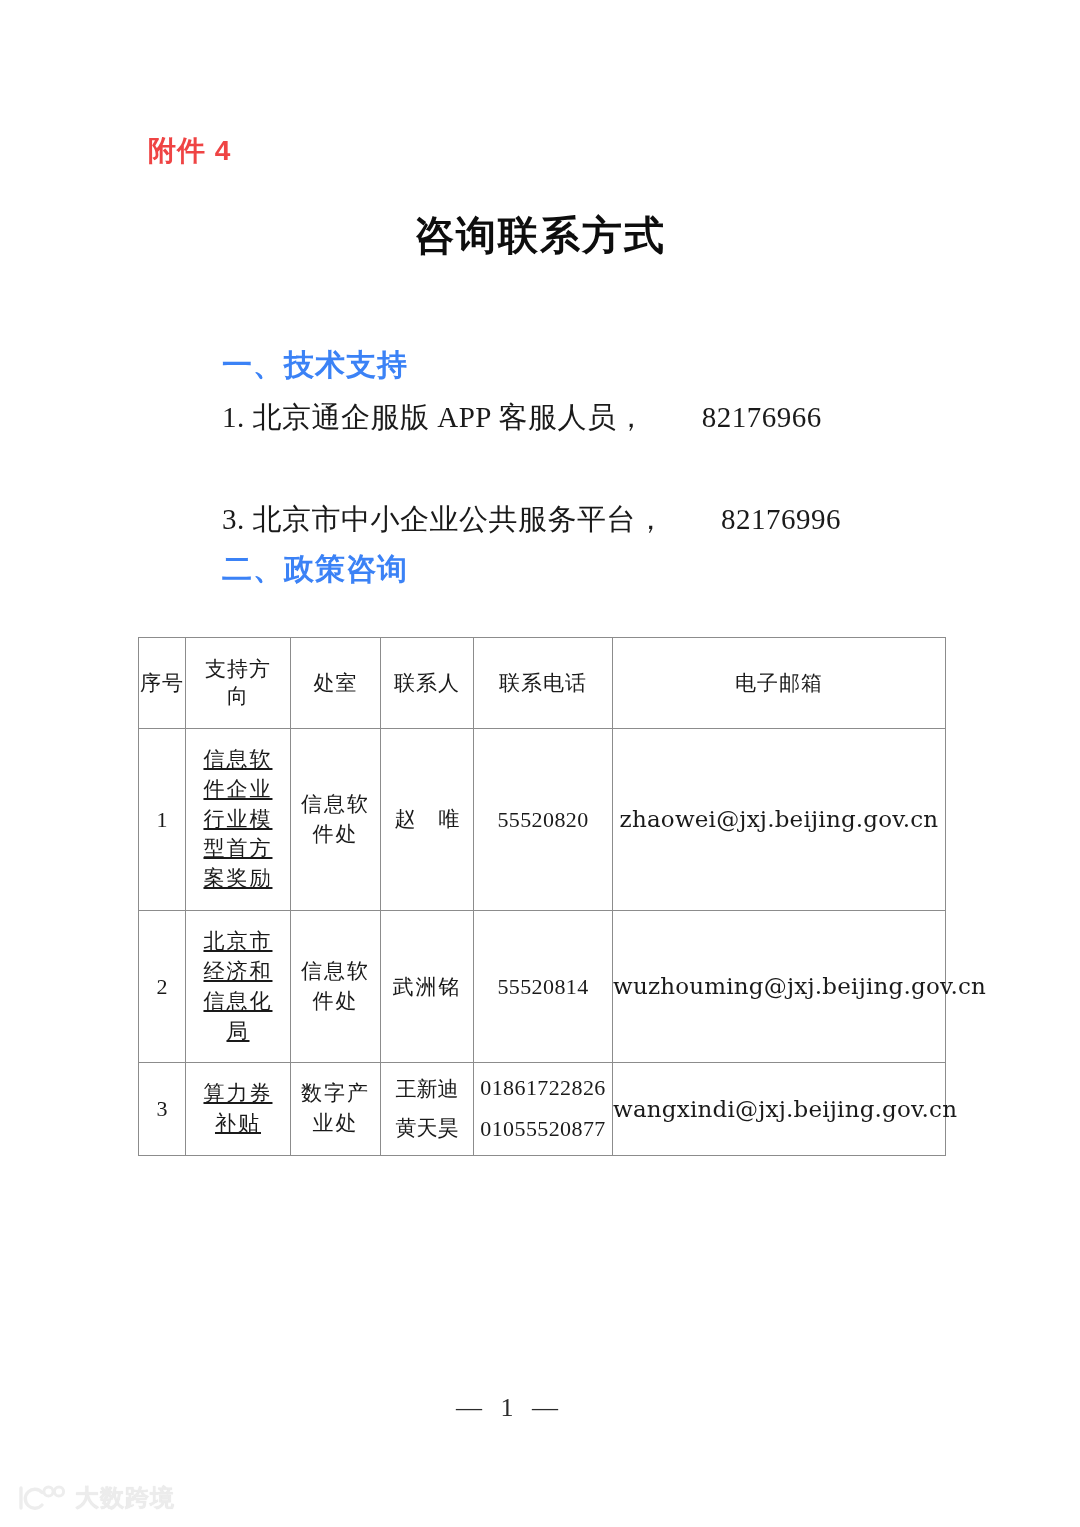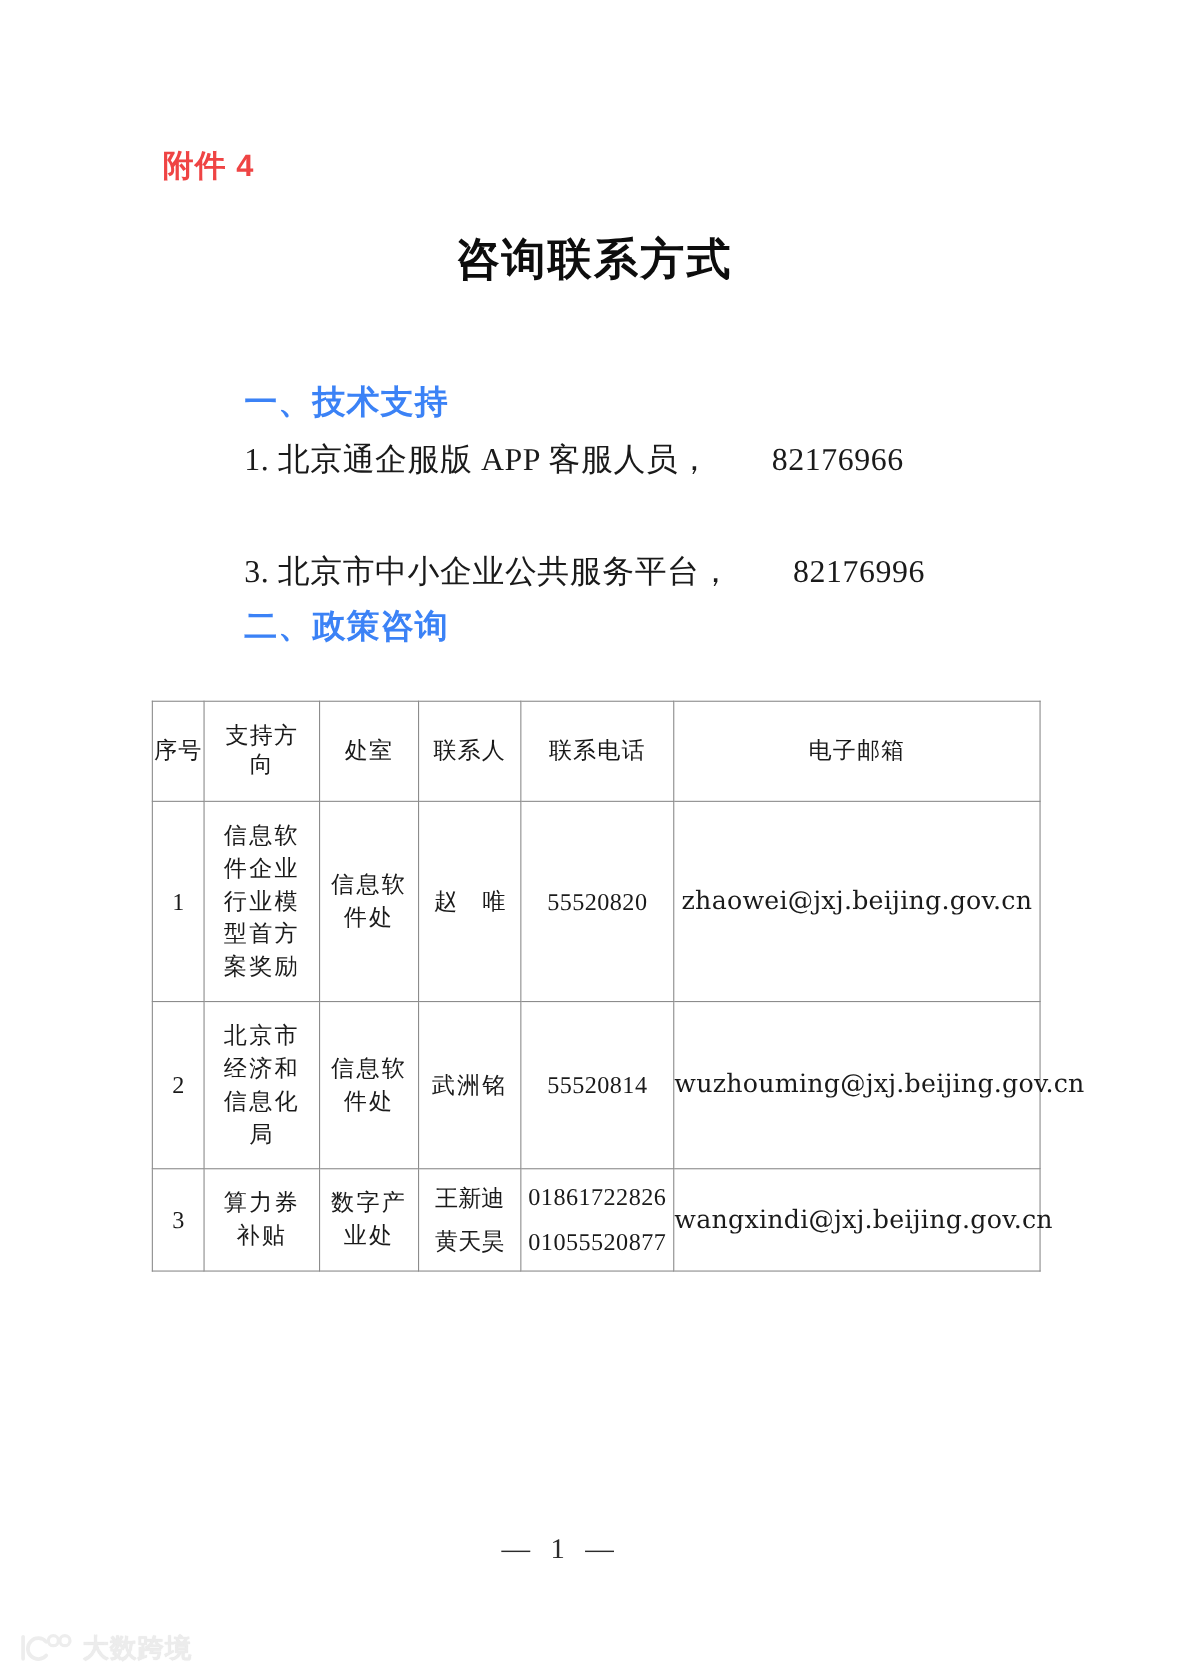--- a/index.html
+++ b/index.html
@@ -131,21 +131,21 @@
 
   tbody td { font-size: 21px; line-height: 1.35; }
 
   .idx-cell { font-size: 22px; }
 
   .stack {
     display: block;
     letter-spacing: 2px;
     line-height: 1.42;
   }
-  .cell-dir .stack   { max-width: 3.4em; margin: 16px auto; }
+  .cell-dir .stack   { max-width: 3.4em; margin: 16px auto; text-decoration: underline; }
   .cell-dept .stack  { max-width: 3.4em; margin: 0 auto; }
 
   .name-spaced {
     display: inline-block;
     letter-spacing: 2px;
   }
   .name-justify {
     display: inline-block;
     width: 3.1em;
     text-align: justify;

